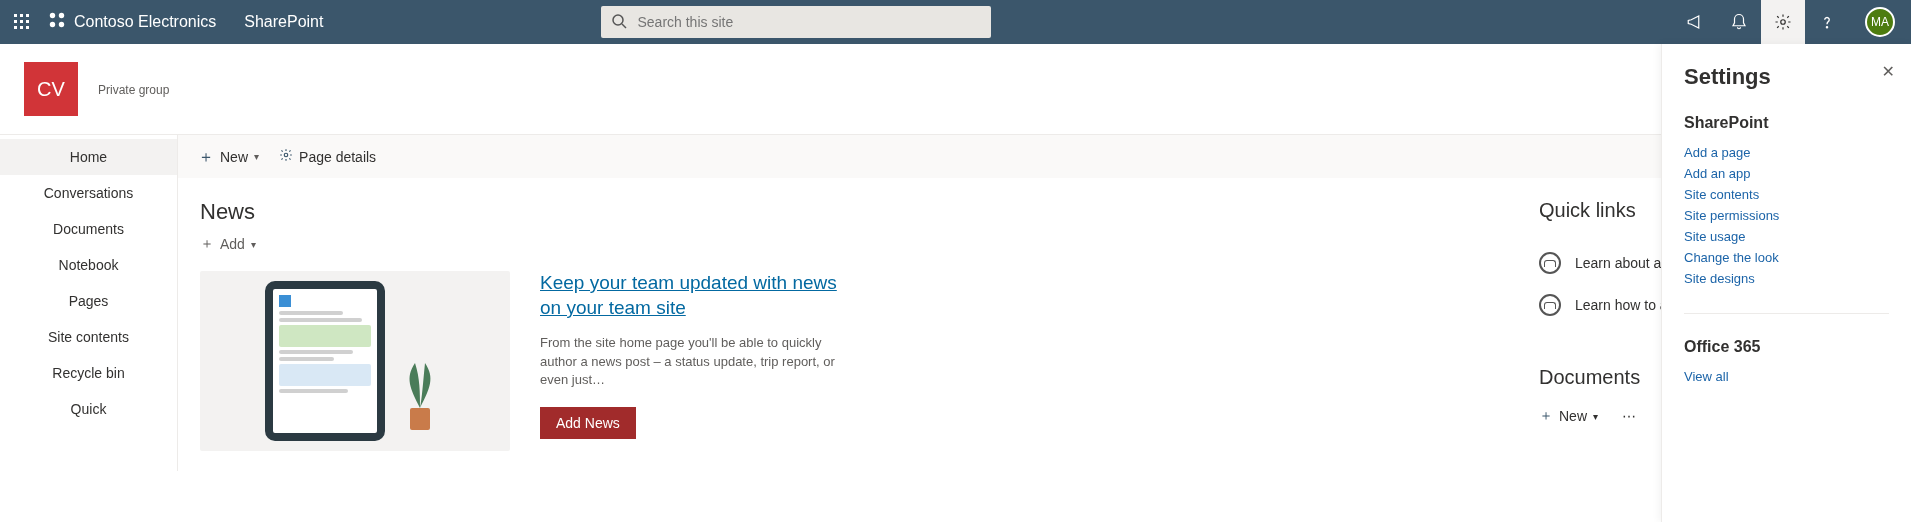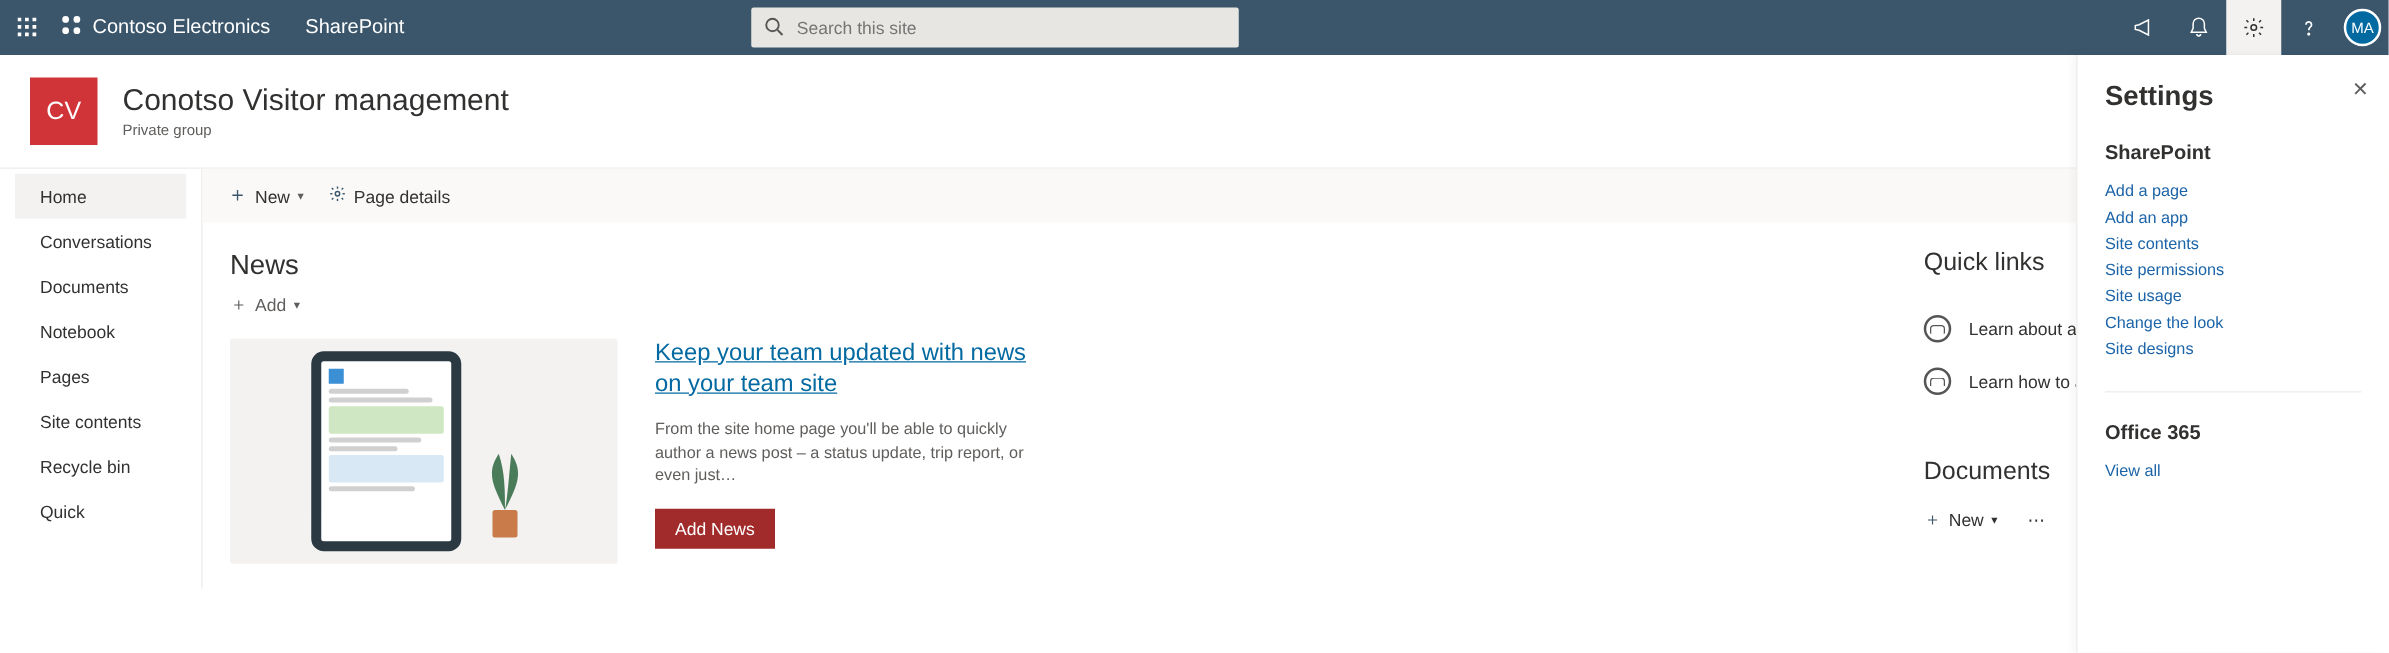--- a/index.html
+++ b/index.html
@@ -15,31 +15,31 @@
   .appname { padding: 0 18px; font-size:16px; }
   .suitebar-spacer1 { flex: 0 0 260px; }
   .search-wrap { flex: 0 0 390px; position: relative; }
   .search-box { width:100%; height:32px; background:#e8e6e2; border:none; border-radius:2px; padding:0 12px 0 36px; font-size:14px; color:#555; outline:none;}
   .search-icon { position:absolute; left:10px; top:7px; color:#555; }
   .suitebar-right { margin-left:auto; display:flex; align-items:center; height:44px;}
   .tool-btn { width:44px; height:44px; display:flex; align-items:center; justify-content:center; cursor:pointer; }
   .tool-btn.active-gear { background:#f3f2f1; color:#323130; }
   .tool-btn svg { stroke:#fff; fill:none; }
   .tool-btn.active-gear svg { stroke:#323130; }
-  .avatar { width:30px; height:30px; border-radius:50%; background:#0369a1; color:#fff; display:flex; align-items:center; justify-content:center; font-size:12px; margin:0 6px; border:2px solid #fff;}
+  .avatar { width:30px; height:30px; border-radius:50%; background:#4d7c0f; color:#fff; display:flex; align-items:center; justify-content:center; font-size:12px; margin:0 16px; border:2px solid #fff;}
 
   
   .site-header { display:flex; align-items:center; padding: 18px 24px 18px 24px; gap:20px;}
   .site-logo { width:54px; height:54px; background:#d13438; color:#fff; display:flex; align-items:center; justify-content:center; font-size:20px; }
   .site-title { font-size:24px; font-weight:400; color:#323130;}
   .site-subtitle { font-size:12px; color:#605e5c; margin-top:2px;}
 
   
   .content-row { display:flex; border-top:1px solid #edebe9;}
-  .left-nav { width:162px; border-right:1px solid #edebe9; padding: 4px 12px; min-height:300px;}
+  .left-nav { width:178px; border-right:1px solid #edebe9; padding: 4px 0; min-height:300px;text-align:center;}
   .left-nav a { display:block; padding:10px 20px; font-size:14px; color:#323130; text-decoration:none; cursor:pointer;}
   .left-nav a.active { background:#f3f2f1; }
 
   .main-area { flex:1; min-width:0;}
   .cmdbar { height:44px; border-bottom:1px solid #fff; background:#faf9f8; display:flex; align-items:center; padding:0 20px; gap:20px;}
   .cmd-item { display:flex; align-items:center; gap:6px; color:#323130; font-size:14px; cursor:pointer;}
   .cmd-item .plus { color:#3b566b; font-size:16px; line-height:1;}
   .cmd-item .gear { color:#3b566b;}
   .cmd-item .chev { font-size:10px; color:#605e5c;}
 
@@ -145,21 +145,20 @@
           <circle cx="12" cy="19" r="0.8" fill="#fff"></circle>
         </svg>
     </div>
     <div class="avatar">MA</div>
   </div>
 </div>
 
 <div class="site-header">
   <div class="site-logo">CV</div>
   <div>
-    <div class="site-title">Conotso Visitor management</div>
     <div class="site-subtitle">Private group</div>
   </div>
 </div>
 
 <div class="content-row">
 
   <nav class="left-nav">
     <a class="active">Home</a>
     <a>Conversations</a>
     <a>Documents</a>

